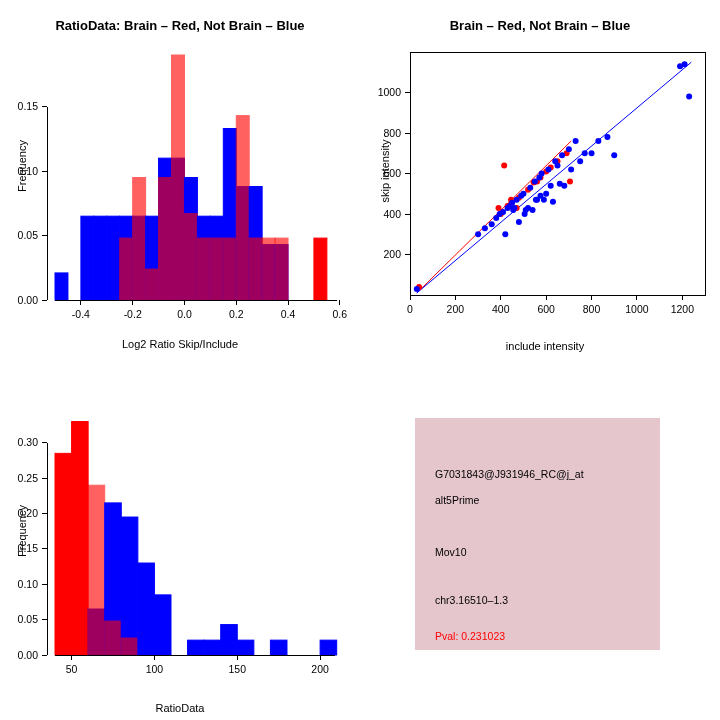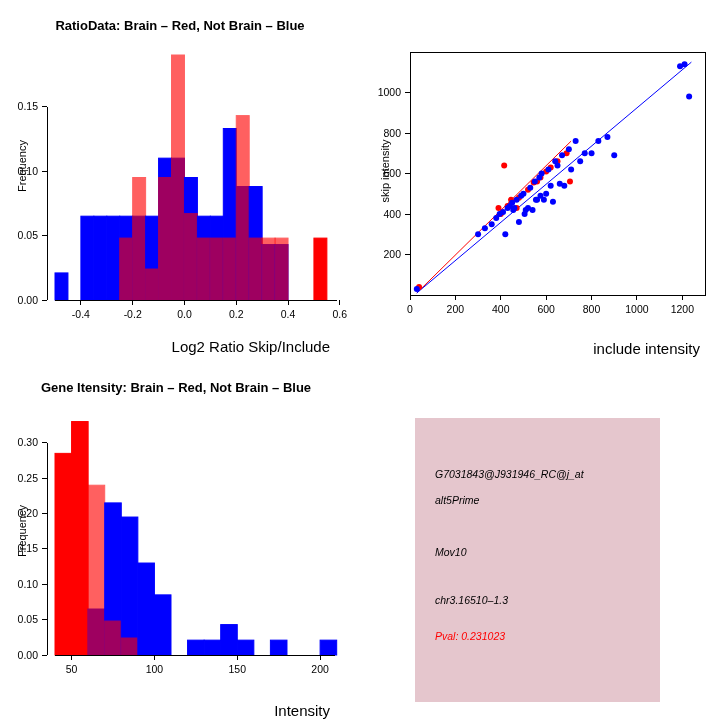--- a/index.html
+++ b/index.html
@@ -1,20 +1,20 @@
 <!DOCTYPE html>
 <html><head>
 <meta charset="utf-8">
 <style>
   html,body{margin:0;padding:0;}
   body{width:720px;height:720px;background:#ffffff;font-family:"Liberation Sans",sans-serif;overflow:hidden;}
   .page{position:relative;width:720px;height:720px;}
   .panel{position:absolute;}
   .title{font-size:13px;font-weight:bold;color:#000;text-align:center;white-space:nowrap;}
-  .axis-label{font-size:15px;color:#000;text-align:right;white-space:nowrap;}
+  .axis-label{font-size:11px;color:#000;text-align:center;white-space:nowrap;}
   .ylab{font-size:11px;color:#000;white-space:nowrap;transform:rotate(-90deg);transform-origin:center center;}
   svg{display:block;}
   .infobox{background:#e5c6cd;}
   .infoline{font-size:10.5px;color:#000;white-space:nowrap;}
   .infoline.pval{color:#ff0000;text-align:center;}
 </style>
 </head>
 <body>
 
 <div class="page">
@@ -77,20 +77,21 @@
         <line x1="47" y1="235.5263157894737" x2="42" y2="235.5263157894737" stroke="#000" stroke-width="1" shape-rendering="crispEdges"></line>
         <text x="38" y="239.0263157894737" font-size="10.5" font-family="Liberation Sans, sans-serif" fill="#000" text-anchor="end">0.05</text>
         <line x1="47" y1="171.05263157894737" x2="42" y2="171.05263157894737" stroke="#000" stroke-width="1" shape-rendering="crispEdges"></line>
         <text x="38" y="174.55263157894737" font-size="10.5" font-family="Liberation Sans, sans-serif" fill="#000" text-anchor="end">0.10</text>
         <line x1="47" y1="106.57894736842104" x2="42" y2="106.57894736842104" stroke="#000" stroke-width="1" shape-rendering="crispEdges"></line>
         <text x="38" y="110.07894736842104" font-size="10.5" font-family="Liberation Sans, sans-serif" fill="#000" text-anchor="end">0.15</text>
       </svg>
   </div>
 
   <div class="panel" style="left:360px;top:0;width:360px;height:360px;">
+    <div class="title" style="position:absolute;left:0;top:18px;width:360px;">Brain – Red, Not Brain – Blue</div>
     <div class="ylab" style="position:absolute;left:-15px;top:165px;width:80px;text-align:center;">skip intensity</div>
     <div class="axis-label" style="position:absolute;left:30px;top:340px;width:310px;">include intensity</div>
 
     <svg id="svg-scatter" width="360" height="330" style="position:absolute;left:0;top:0;">
         <rect x="50" y="52" width="295" height="243" fill="none" stroke="#000" stroke-width="1" shape-rendering="crispEdges"></rect>
         <line x1="56.80769230769231" y1="292.975" x2="211.1153846153846" y2="141.1" stroke="#ff0000" stroke-width="1"></line>
         <line x1="56.80769230769231" y1="292.975" x2="331.3846153846154" y2="62.125" stroke="#0000ff" stroke-width="1"></line>
         <circle cx="59.07692307692308" cy="286.9" r="3" fill="#ff0000"></circle>
         <circle cx="138.5" cy="207.925" r="3" fill="#ff0000"></circle>
         <circle cx="140.76923076923077" cy="214" r="3" fill="#ff0000"></circle>
@@ -179,23 +180,22 @@
         <line x1="50" y1="173.5" x2="45" y2="173.5" stroke="#000" stroke-width="1" shape-rendering="crispEdges"></line>
         <text x="41" y="177" font-size="10.5" font-family="Liberation Sans, sans-serif" fill="#000" text-anchor="end">600</text>
         <line x1="50" y1="133" x2="45" y2="133" stroke="#000" stroke-width="1" shape-rendering="crispEdges"></line>
         <text x="41" y="136.5" font-size="10.5" font-family="Liberation Sans, sans-serif" fill="#000" text-anchor="end">800</text>
         <line x1="50" y1="92.5" x2="45" y2="92.5" stroke="#000" stroke-width="1" shape-rendering="crispEdges"></line>
         <text x="41" y="96" font-size="10.5" font-family="Liberation Sans, sans-serif" fill="#000" text-anchor="end">1000</text>
       </svg>
   </div>
 
   <div class="panel" style="left:0;top:360px;width:360px;height:360px;">
-    <div class="title" style="position:absolute;left:0;top:20px;width:352px;text-align:center;">Gene Itensity: Brain – Red, Not Brain – Blue</div>
     <div class="ylab" style="position:absolute;left:-18px;top:165px;width:80px;text-align:center;">Frequency</div>
-    <div class="axis-label" style="position:absolute;left:30px;top:342px;width:300px;">Intensity</div>
+    <div class="axis-label" style="position:absolute;left:30px;top:342px;width:300px;">RatioData</div>
 
     <svg id="svg-hist-gene" width="360" height="335" style="position:absolute;left:0;top:0;">
         <rect x="55" y="93.37313432835822" width="16.569767441860463" height="201.62686567164178" fill="#ff0000" stroke="#ff0000" stroke-width="1" opacity="1"></rect>
         <rect x="71.56976744186046" y="61.537313432835845" width="16.569767441860463" height="233.46268656716416" fill="#ff0000" stroke="#ff0000" stroke-width="1" opacity="1"></rect>
         <rect x="88.13953488372093" y="249.01492537313433" width="16.569767441860478" height="45.98507462686567" fill="#0000ff" stroke="#0000ff" stroke-width="1"></rect>
         <rect x="88.13953488372093" y="125.2089552238806" width="16.569767441860478" height="169.7910447761194" fill="#ff0000" stroke="#ff0000" stroke-width="1" opacity="0.62"></rect>
         <rect x="104.7093023255814" y="142.8955223880597" width="16.56976744186045" height="152.1044776119403" fill="#0000ff" stroke="#0000ff" stroke-width="1"></rect>
         <rect x="104.7093023255814" y="261.0417910447761" width="16.56976744186045" height="33.95820895522388" fill="#ff0000" stroke="#ff0000" stroke-width="1" opacity="0.62"></rect>
         <rect x="121.27906976744185" y="157.04477611940297" width="16.569767441860478" height="137.95522388059703" fill="#0000ff" stroke="#0000ff" stroke-width="1"></rect>
         <rect x="121.27906976744185" y="278.02089552238806" width="16.569767441860478" height="16.97910447761194" fill="#ff0000" stroke="#ff0000" stroke-width="1" opacity="0.62"></rect>
@@ -227,21 +227,21 @@
         <text x="38" y="192.3805970149254" font-size="10.5" font-family="Liberation Sans, sans-serif" fill="#000" text-anchor="end">0.15</text>
         <line x1="47" y1="153.50746268656718" x2="42" y2="153.50746268656718" stroke="#000" stroke-width="1" shape-rendering="crispEdges"></line>
         <text x="38" y="157.00746268656718" font-size="10.5" font-family="Liberation Sans, sans-serif" fill="#000" text-anchor="end">0.20</text>
         <line x1="47" y1="118.13432835820896" x2="42" y2="118.13432835820896" stroke="#000" stroke-width="1" shape-rendering="crispEdges"></line>
         <text x="38" y="121.63432835820896" font-size="10.5" font-family="Liberation Sans, sans-serif" fill="#000" text-anchor="end">0.25</text>
         <line x1="47" y1="82.76119402985077" x2="42" y2="82.76119402985077" stroke="#000" stroke-width="1" shape-rendering="crispEdges"></line>
         <text x="38" y="86.26119402985077" font-size="10.5" font-family="Liberation Sans, sans-serif" fill="#000" text-anchor="end">0.30</text>
       </svg>
   </div>
 
-  <div class="panel infobox" style="left:415px;top:418px;width:245px;height:284px;font-style:italic;">
+  <div class="panel infobox" style="left:415px;top:418px;width:245px;height:232px;">
     <div class="infoline" style="position:absolute;left:20px;top:50px;">G7031843@J931946_RC@j_at</div>
     <div class="infoline" style="position:absolute;left:20px;top:76px;">alt5Prime</div>
     <div class="infoline" style="position:absolute;left:20px;top:128px;">Mov10</div>
     <div class="infoline" style="position:absolute;left:20px;top:176px;">chr3.16510–1.3</div>
     <div class="infoline pval" style="position:absolute;left:20px;top:212px;">Pval: 0.231023</div>
   </div>
 
 </div>
 
 </body></html>

